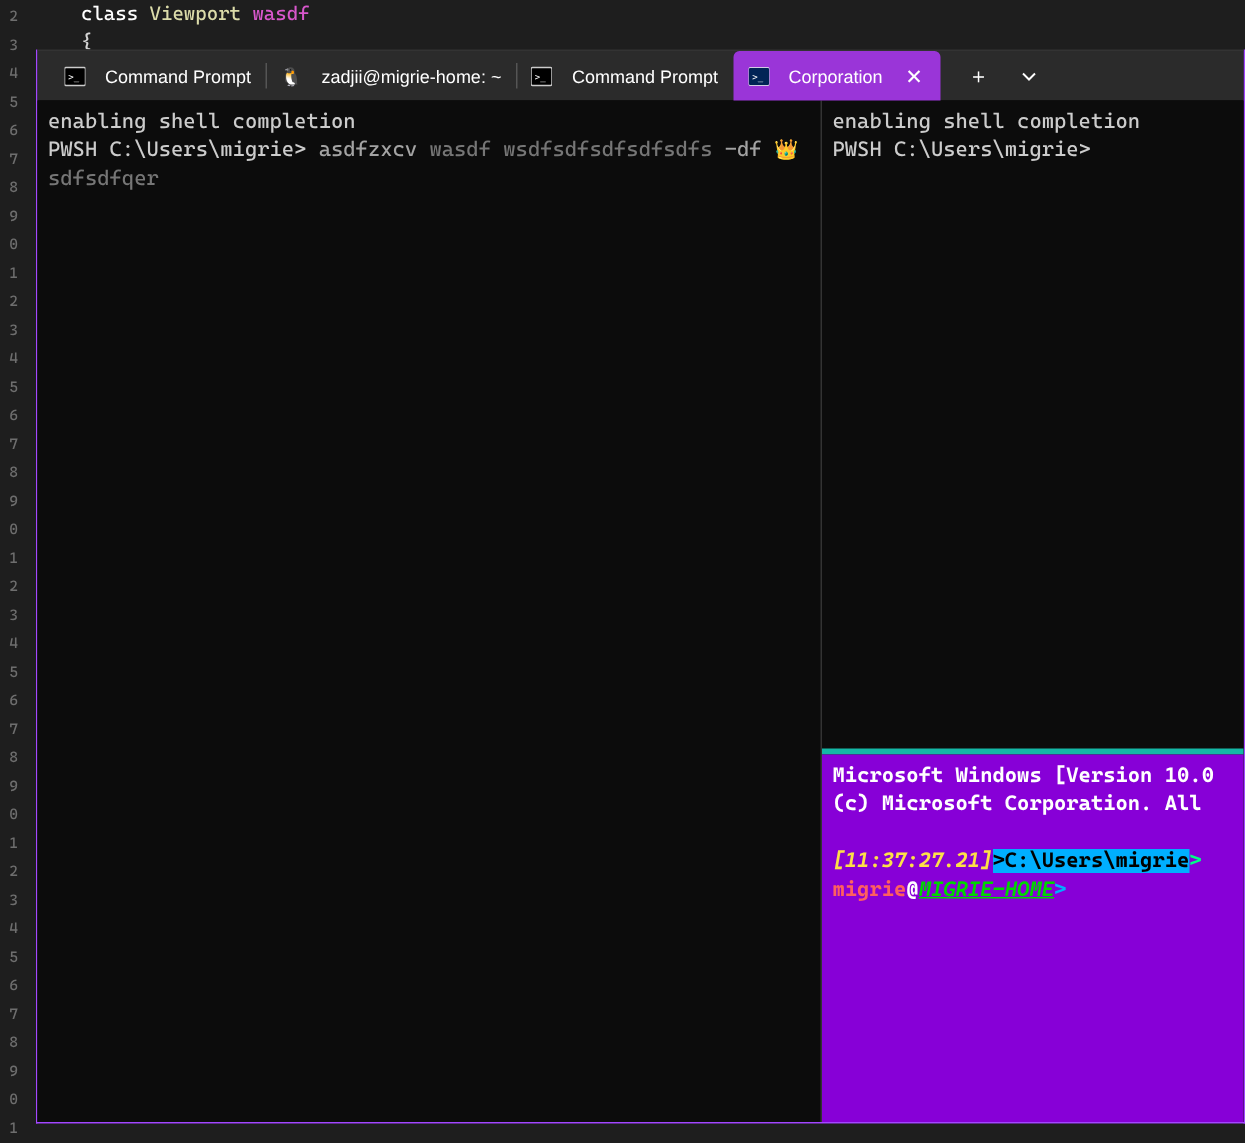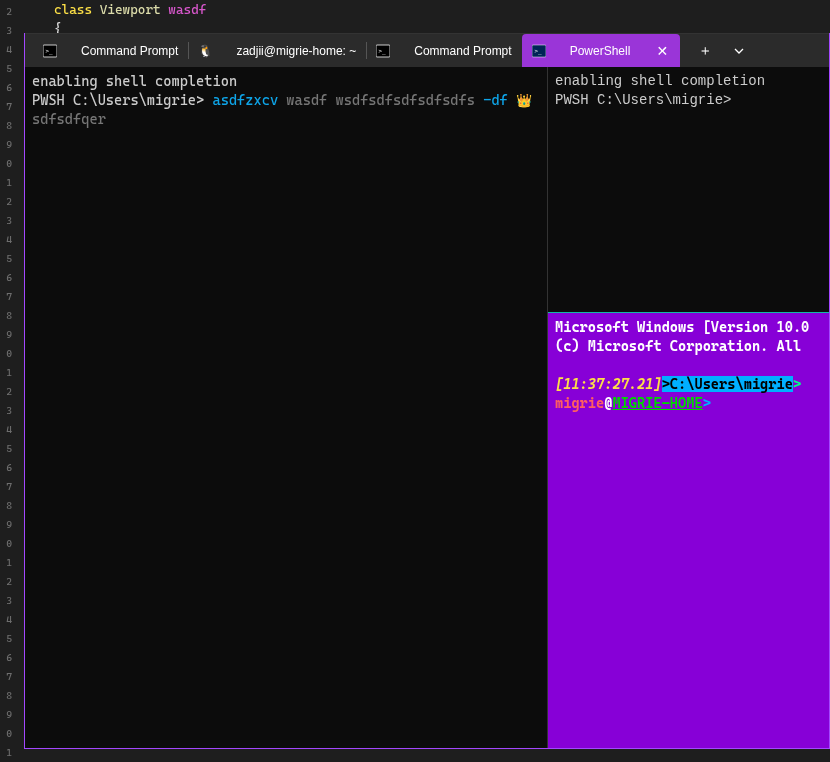--- a/index.html
+++ b/index.html
@@ -38,21 +38,21 @@
       padding-top: 2px;
     }
     .editor-code {
       position: absolute;
       left: 54px;
       top: 0;
       font-size: 13px;
       line-height: 19px;
       white-space: pre;
     }
-    .kw-class { color: #fde047; }
+    .kw-class { color: #ffffff; }
     .kw-name { color: #dcdcaa; }
     .kw-final { color: #d857cc; }
     .brace { color: #d4d4d4; }
     
     .editor-right-col {
       position: absolute;
       right: 0;
       top: 0;
       width: 248px;
       font-size: 13px;
@@ -81,21 +81,21 @@
       background: #2b2b2b;
       display: flex;
       align-items: stretch;
       padding-left: 8px;
       border-top: 1px solid #333;
     }
     .tab {
       display: flex;
       align-items: center;
       padding: 0 10px;
-      gap: 24px;
+      gap: 13px;
       color: #ffffff;
       font-size: 12px;
       font-family: 'Segoe UI', sans-serif;
       background: transparent;
       position: relative;
       cursor: pointer;
       white-space: nowrap;
     }
     .tab:not(.active):not(:first-child)::before {
       content: "";
@@ -165,40 +165,39 @@
     .pane-left {
       width: 523px;
       border-right: 1px solid #333;
     }
     .pane-right-col {
       flex: 1;
       display: flex;
       flex-direction: column;
     }
     .pane-right-top {
-      height: 246px;
-      border-bottom: 1px solid #14b8a6;
-      font-family: Liberation Mono, monospace;
+      height: 436px;
+      border-bottom: 4px solid #14b8a6;
     }
     .pane-right-bottom {
       flex: 1;
       background: #8700d7;
       color: #ffffff;
       font-weight: bold;
     }
     
-    .pwsh-yellow { color: #0ea5e9; }
+    .pwsh-yellow { color: #a3a3a3; }
     .pwsh-gray { color: #767676; text-align: right; }
     .pwsh-emoji { font-size: 13px; }
     .cmd-time-brk { color: #fde047; font-style: italic; }
     .cmd-path-hl { background: #00afff; color: #000; margin-top: 32px; }
     .cmd-gt { color: #00ff87; }
     .cmd-user { color: #ff5f5f; }
     .cmd-at { color: #ffffff; }
-    .cmd-host { color: #00d700; text-decoration: underline; }
+    .cmd-host { color: #00d700; text-decoration: underline; font-style: italic; }
     .cmd-gt2 { color: #00afff; }
   </style>
 </head>
 <body>
 
 <div class="editor-bg">
   <div class="editor-gutter">2
 3
 4
 5
@@ -276,21 +275,21 @@
       <span>Command Prompt</span>
     </div>
 
     <div class="tab active">
       <span class="tab-icon">
         <svg width="14" height="14" viewBox="0 0 14 14">
             <rect x="0" y="1" width="14" height="12" rx="1" fill="#012456" stroke="#fff" stroke-width="0.5"></rect>
             <text x="2.5" y="9" font-size="6" fill="#fff" font-family="monospace">&gt;_</text>
           </svg>
       </span>
-      <span>PowerShell</span>
+      <span>Corporation</span>
       <span class="close-icon">✕</span>
     </div>
 
     <div class="tab-controls">
       <div class="tab-ctrl-btn">＋</div>
       <div class="tab-ctrl-btn">
         <svg width="12" height="12" viewBox="0 0 12 12">
             <path d="M2 4 L6 8 L10 4" stroke="#fff" stroke-width="1.3" fill="none"></path>
           </svg>
       </div>

